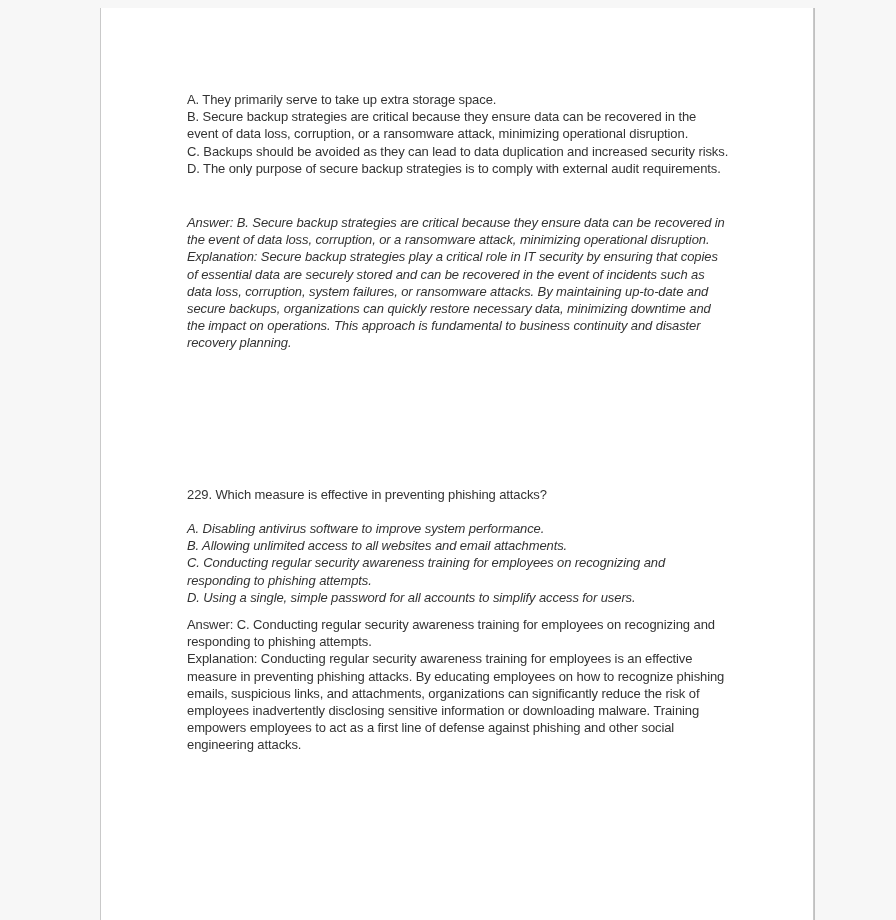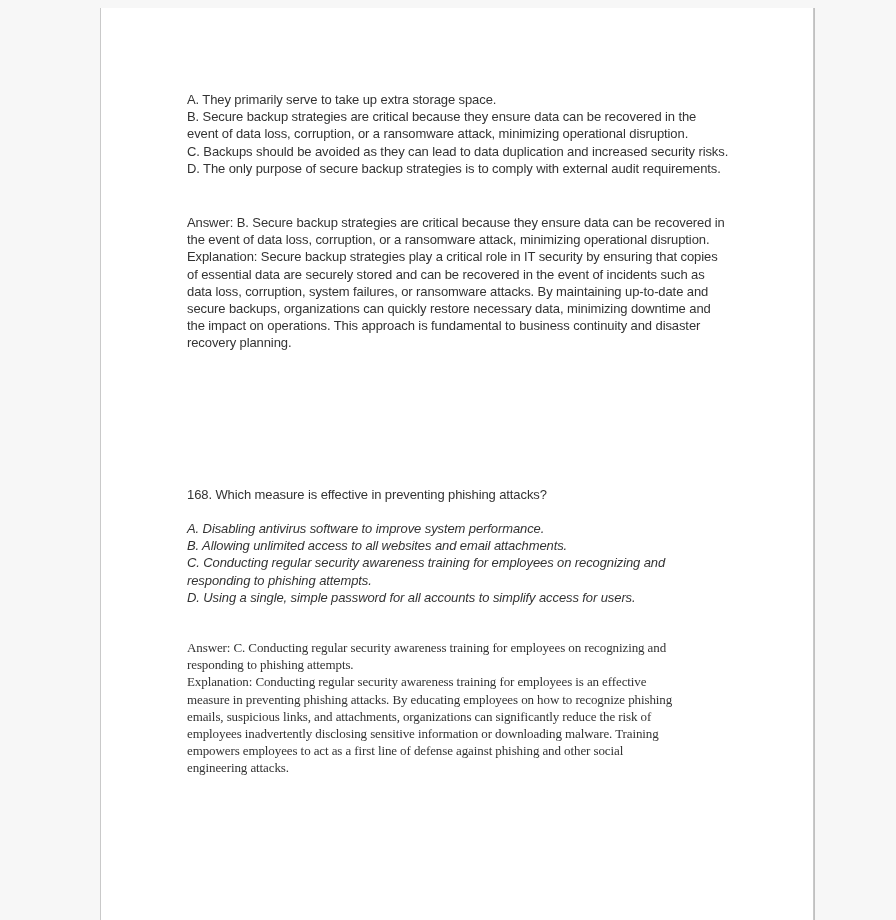--- a/index.html
+++ b/index.html
@@ -29,24 +29,24 @@
     position: absolute;
     left: 82px;
     right: 78px;
     font-size: 13px;
     line-height: 17.2px;
     letter-spacing: -0.1px;
     color: #333333;
     white-space: pre-line;
   }
   .b-q344-options  { top: 79px; }
-  .b-q344-answer   { top: 202px; }
+  .b-q344-answer   { top: 202px; font-style: italic; }
   .b-q345-question { top: 474px; }
   .b-q345-options  { top: 508px; font-style: italic; }
-  .b-q345-answer   { top: 627px; font-family: Liberation Serif, serif; }
+  .b-q345-answer   { top: 604px; }
 </style>
 </head>
 <body>
 
 <div class="viewer">
   <div class="page">
 
     <div class="tb b-q344-options">A. They primarily serve to take up extra storage space.
 B. Secure backup strategies are critical because they ensure data can be recovered in the
 event of data loss, corruption, or a ransomware attack, minimizing operational disruption.
@@ -55,21 +55,21 @@
 
     <div class="tb b-q344-answer">Answer: B. Secure backup strategies are critical because they ensure data can be recovered in
 the event of data loss, corruption, or a ransomware attack, minimizing operational disruption.
 Explanation: Secure backup strategies play a critical role in IT security by ensuring that copies
 of essential data are securely stored and can be recovered in the event of incidents such as
 data loss, corruption, system failures, or ransomware attacks. By maintaining up-to-date and
 secure backups, organizations can quickly restore necessary data, minimizing downtime and
 the impact on operations. This approach is fundamental to business continuity and disaster
 recovery planning.</div>
 
-    <div class="tb b-q345-question">168. Which measure is effective in preventing phishing attacks?</div>
+    <div class="tb b-q345-question">229. Which measure is effective in preventing phishing attacks?</div>
 
     <div class="tb b-q345-options">A. Disabling antivirus software to improve system performance.
 B. Allowing unlimited access to all websites and email attachments.
 C. Conducting regular security awareness training for employees on recognizing and
 responding to phishing attempts.
 D. Using a single, simple password for all accounts to simplify access for users.</div>
 
     <div class="tb b-q345-answer">Answer: C. Conducting regular security awareness training for employees on recognizing and
 responding to phishing attempts.
 Explanation: Conducting regular security awareness training for employees is an effective

